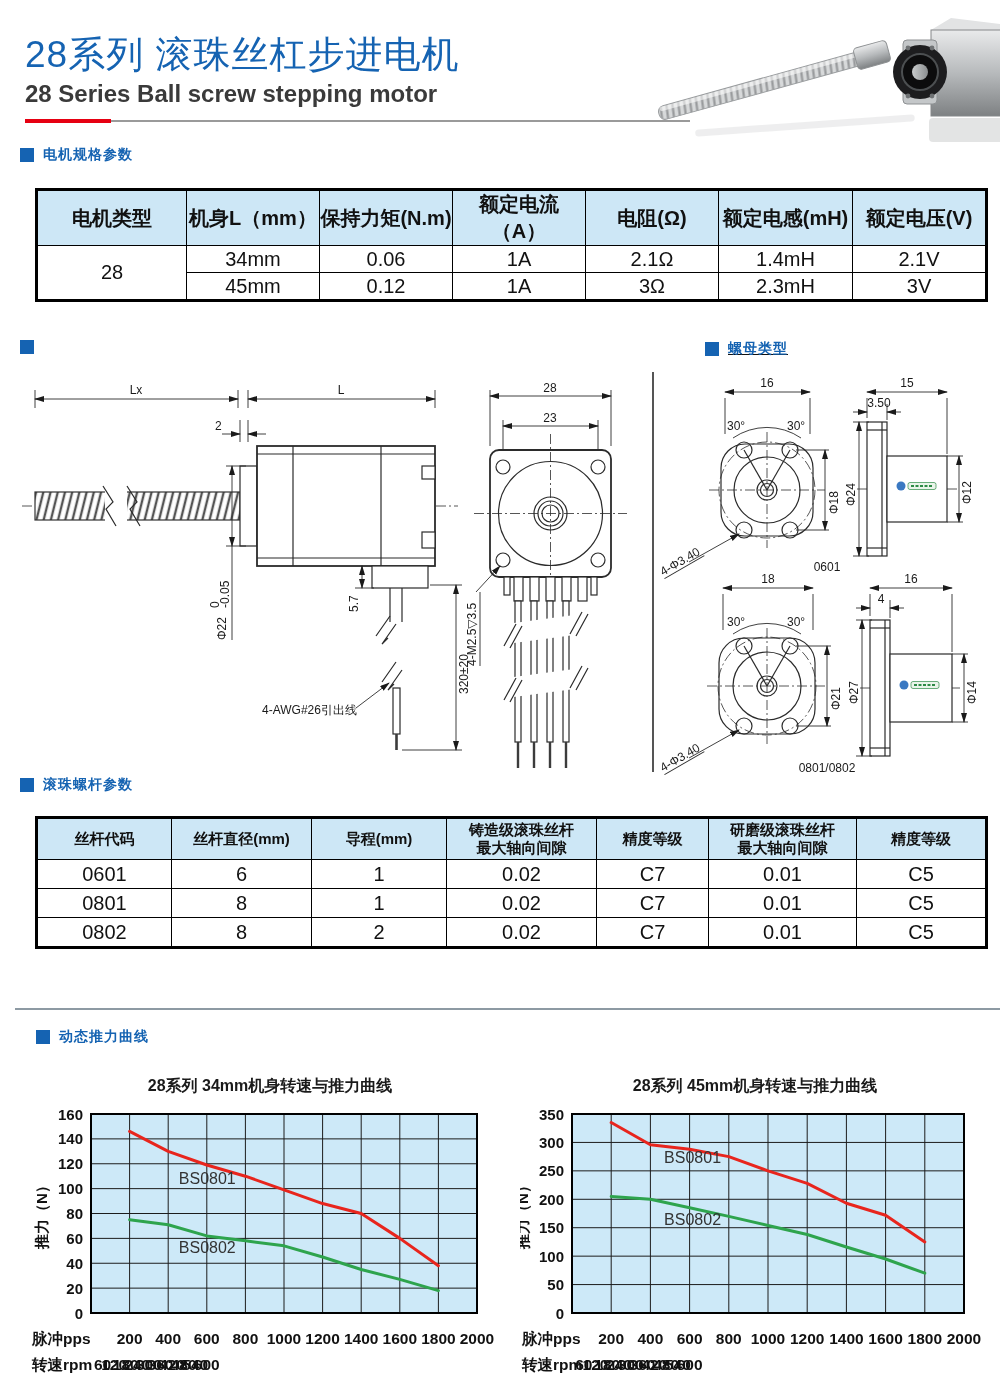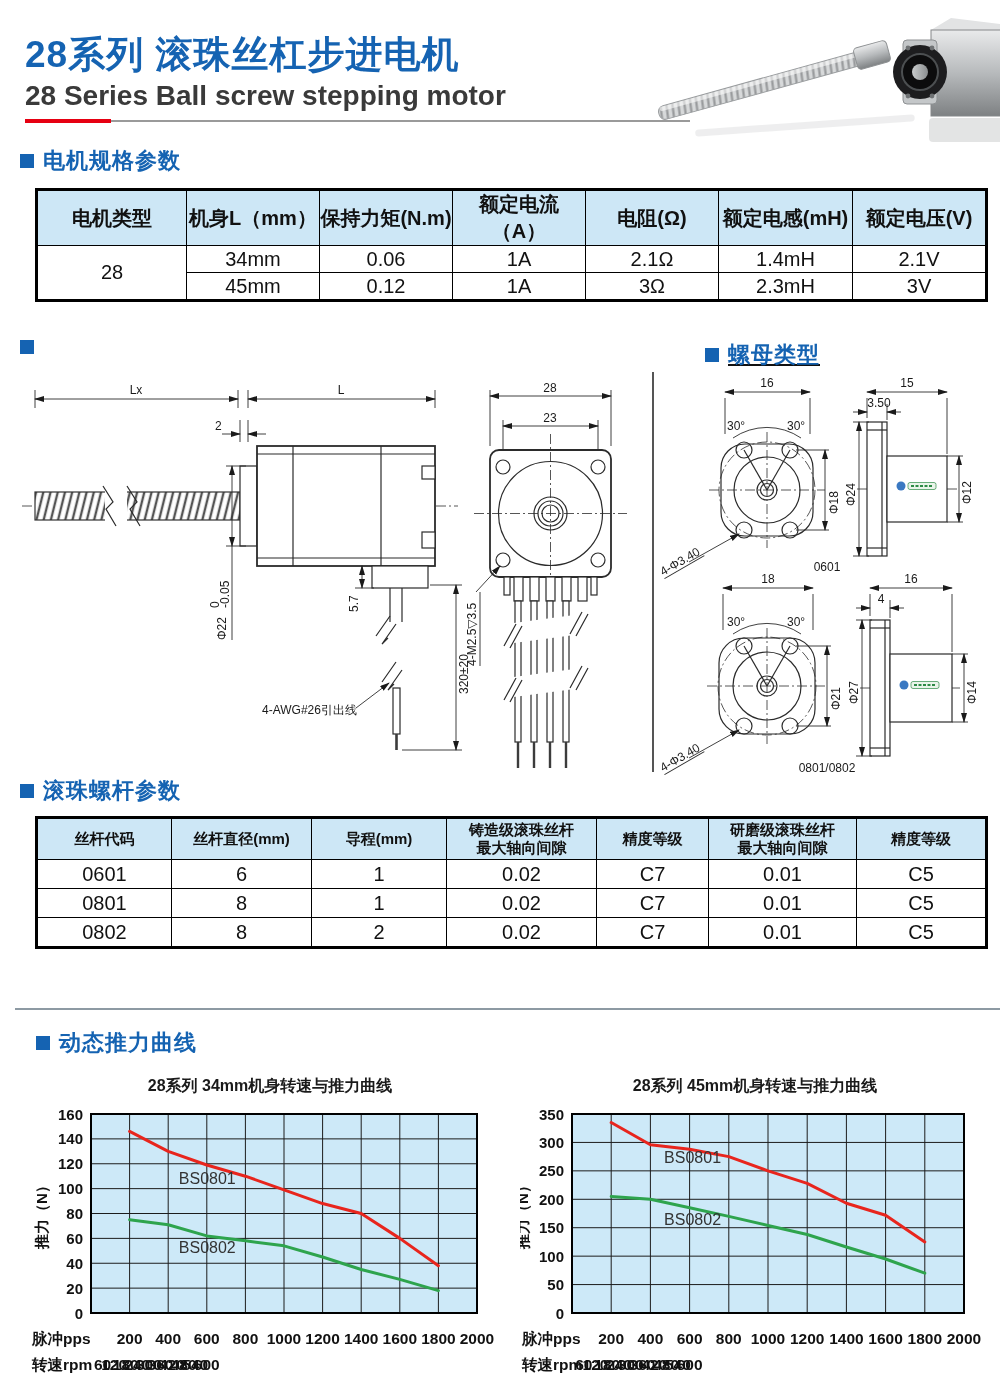--- a/index.html
+++ b/index.html
@@ -1,27 +1,27 @@
 <!DOCTYPE html>
 <html><head>
 <meta charset="utf-8">
 <style>
   html,body{margin:0;padding:0;background:#fff;}
   .page{position:relative;width:1000px;height:1377px;background:#fff;overflow:hidden;
         font-family:"Liberation Sans",sans-serif;color:#111;}
   .abs{position:absolute;}
   
-  .title-cn{font-size:37px;font-weight:bold;color:#1563b2;letter-spacing:1px;line-height:1;}
-  .title-en{font-size:28px;font-weight:bold;color:#3a3a3a;margin-top:9px;line-height:1;}
+  .title-cn{font-size:37px;font-weight:normal;color:#1563b2;letter-spacing:1px;line-height:1;}
+  .title-en{font-size:24px;font-weight:bold;color:#3a3a3a;margin-top:9px;line-height:1;}
   .title-rule{height:2px;background:#9a9a9a;}
   .title-rule .red{position:absolute;left:0;top:-1px;width:86px;height:4px;background:#e60012;}
   
   .sec{display:flex;align-items:center;gap:9px;}
   .sec .sq{width:14px;height:14px;background:#1563b2;flex:0 0 auto;}
-  .sec .txt{font-size:22px;font-weight:bold;color:#1563b2;letter-spacing:1px;}
+  .sec .txt{font-size:14px;font-weight:bold;color:#1563b2;letter-spacing:1px;}
   
   table{border-collapse:collapse;table-layout:fixed;background:#fff;}
   .spec{border:3px solid #000;}
   .spec th,.spec td{border:1.4px solid #000;text-align:center;vertical-align:middle;
         font-size:20px;padding:0;white-space:pre-line;}
   .spec th{background:#cde7f6;font-weight:bold;}
   .t1 th{height:44px;} .t1 td{height:26px;}
   .t2 th{height:40px;font-size:15px;line-height:18px;} .t2 td{height:28px;}
   .note{font-size:16px;font-weight:bold;color:#1a1a1a;}
   .hr2{height:2px;background:#8d9aa3;}

